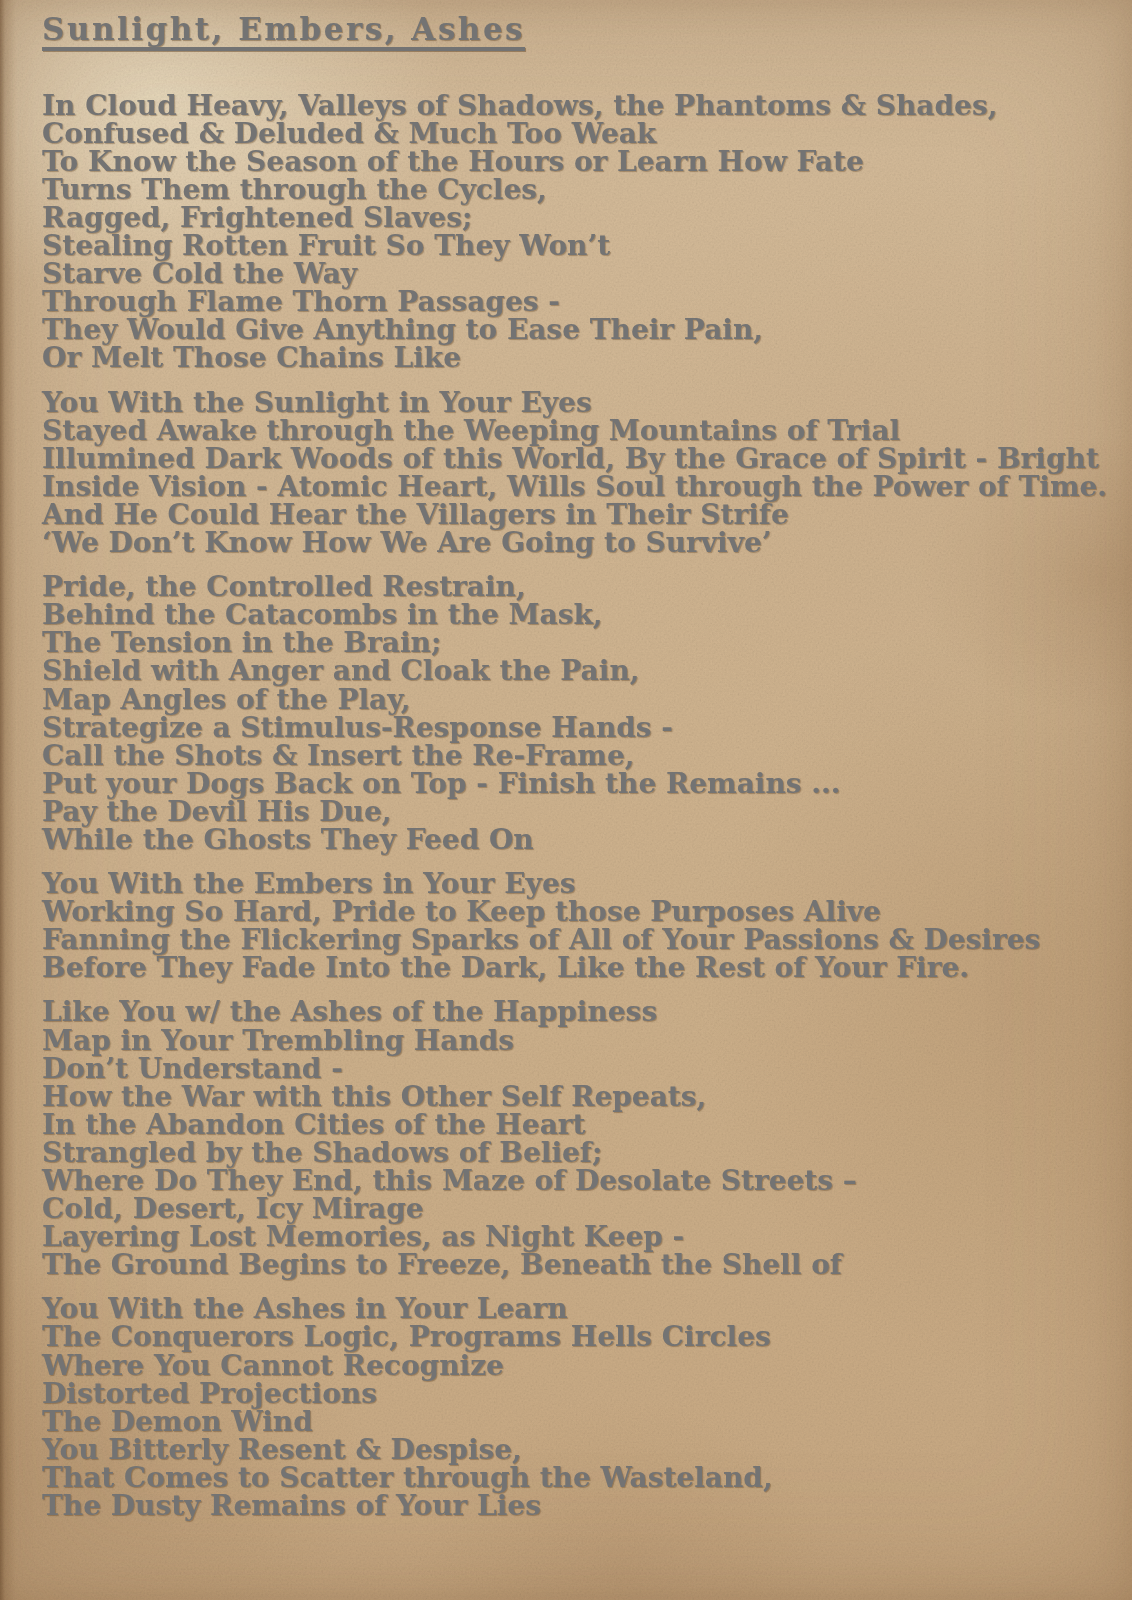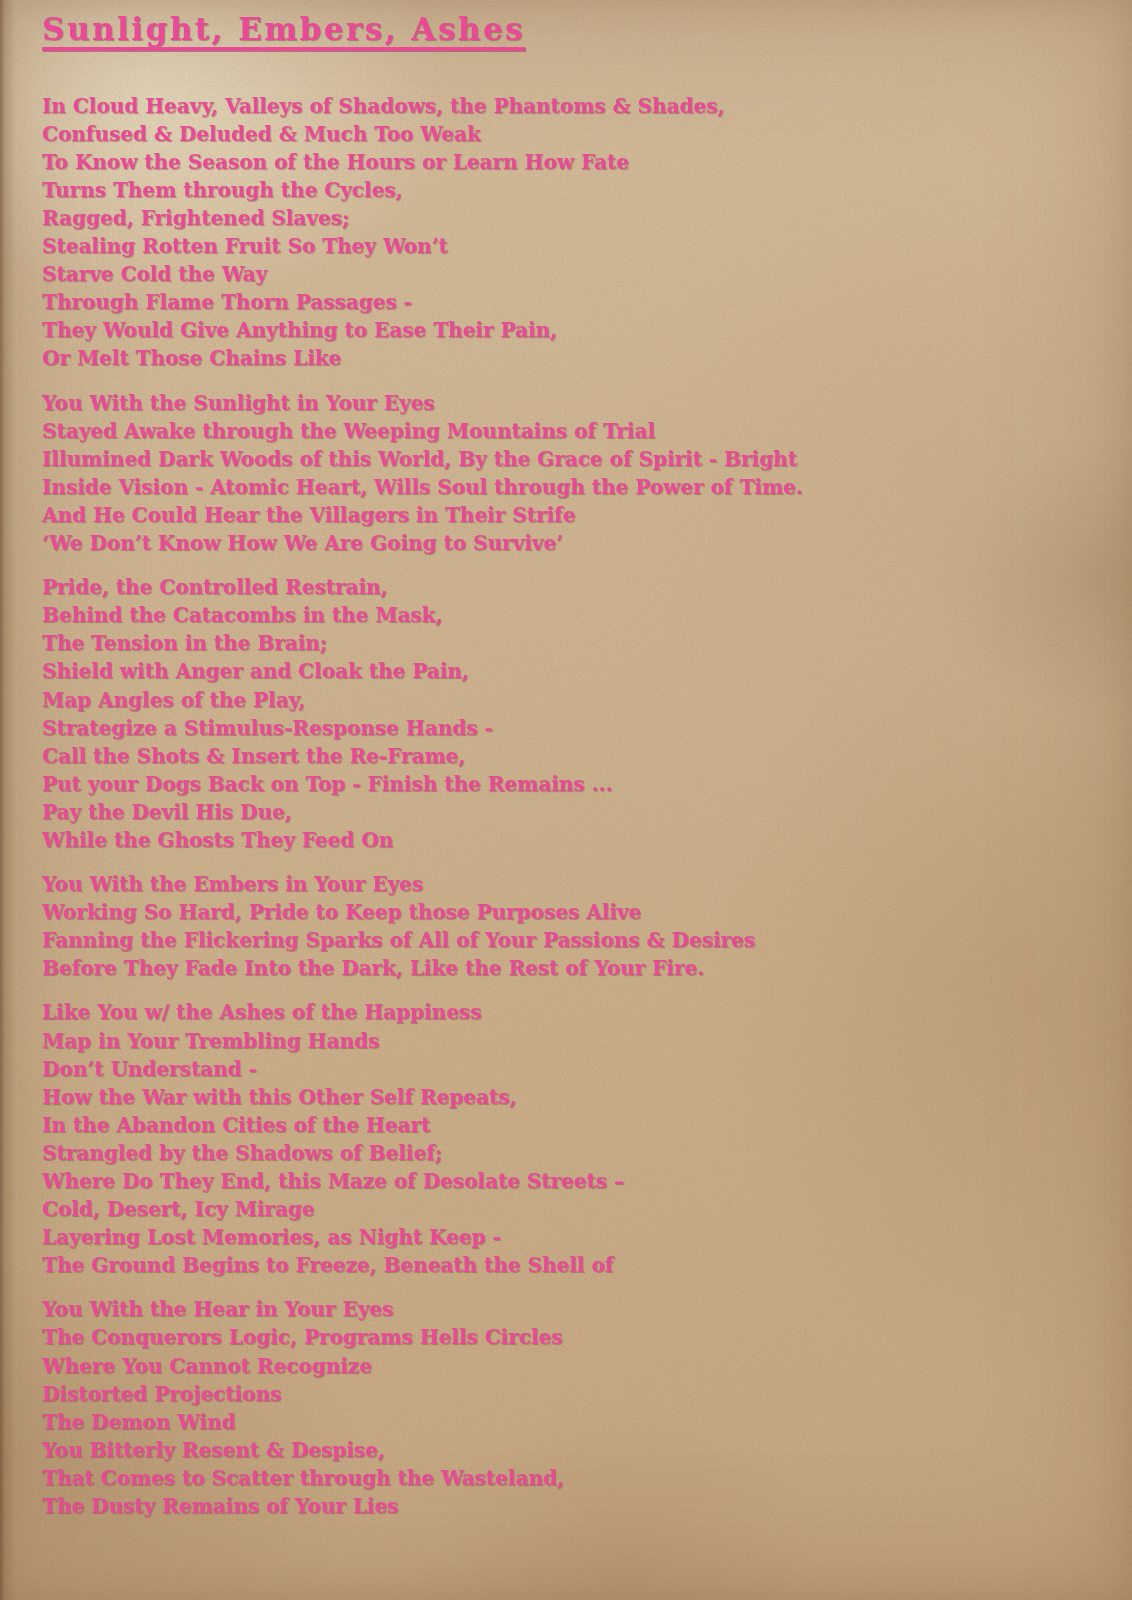--- a/index.html
+++ b/index.html
@@ -64,21 +64,21 @@
     font-size: 31px;
     font-weight: bold;
     letter-spacing: 2.5px;
     line-height: 1.15;
     text-decoration: underline;
     text-decoration-thickness: 4px;
     text-underline-offset: 7px;
     text-shadow: 1px 1px 1px rgba(90,62,32,0.45);
   }
   .poem {
-    font-size: 20px;
+    font-size: 28px;
     font-weight: bold;
   }
   .stanza {
     margin: 0 0 16px 0;
   }
   .line {
     line-height: 28.1px;
     white-space: pre;
     text-shadow: 1px 1px 1px rgba(90,62,32,0.40);
   }
@@ -92,21 +92,21 @@
       <feTurbulence type="fractalNoise" baseFrequency="0.55" numOctaves="3" stitchTiles="stitch" result="t"></feTurbulence>
       <feColorMatrix in="t" type="saturate" values="0"></feColorMatrix>
       <feComponentTransfer>
         <feFuncA type="linear" slope="0.55" intercept="0.25"></feFuncA>
       </feComponentTransfer>
     </filter>
     <rect width="100%" height="100%" filter="url(#paperNoise)"></rect>
   </svg>
 </div>
 
-<div class="content" style="color: #ec4899;">
+<div class="content" style="color: #737373;">
   <h1 class="title">Sunlight, Embers, Ashes</h1>
   <div class="poem">
       <div class="stanza">
         <div class="line">In Cloud Heavy, Valleys of Shadows, the Phantoms &amp; Shades,</div>
         <div class="line">Confused &amp; Deluded &amp; Much Too Weak</div>
         <div class="line">To Know the Season of the Hours or Learn How Fate</div>
         <div class="line">Turns Them through the Cycles,</div>
         <div class="line">Ragged, Frightened Slaves;</div>
         <div class="line">Stealing Rotten Fruit So They Won’t</div>
         <div class="line">Starve Cold the Way</div>
@@ -146,21 +146,21 @@
         <div class="line">Don’t Understand -</div>
         <div class="line">How the War with this Other Self Repeats,</div>
         <div class="line">In the Abandon Cities of the Heart</div>
         <div class="line">Strangled by the Shadows of Belief;</div>
         <div class="line">Where Do They End, this Maze of Desolate Streets –</div>
         <div class="line">Cold, Desert, Icy Mirage</div>
         <div class="line">Layering Lost Memories, as Night Keep -</div>
         <div class="line">The Ground Begins to Freeze, Beneath the Shell of</div>
       </div>
       <div class="stanza">
-        <div class="line">You With the Hear in Your Eyes</div>
+        <div class="line">You With the Ashes in Your Learn</div>
         <div class="line">The Conquerors Logic, Programs Hells Circles</div>
         <div class="line">Where You Cannot Recognize</div>
         <div class="line">Distorted Projections</div>
         <div class="line">The Demon Wind</div>
         <div class="line">You Bitterly Resent &amp; Despise,</div>
         <div class="line">That Comes to Scatter through the Wasteland,</div>
         <div class="line">The Dusty Remains of Your Lies</div>
       </div>
     </div>
 </div>

